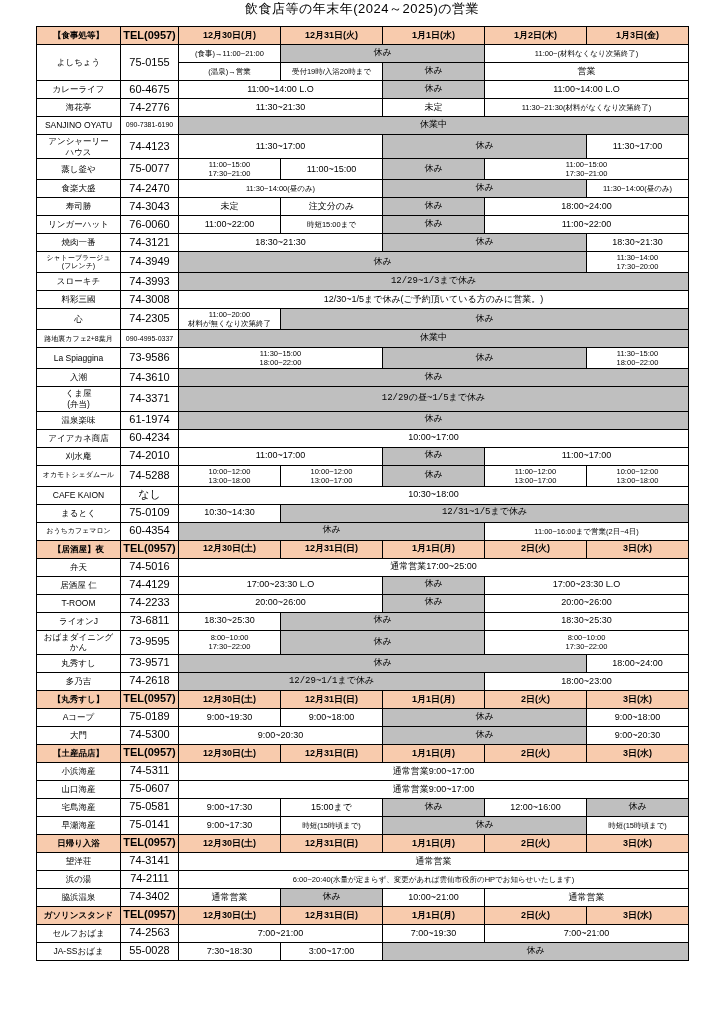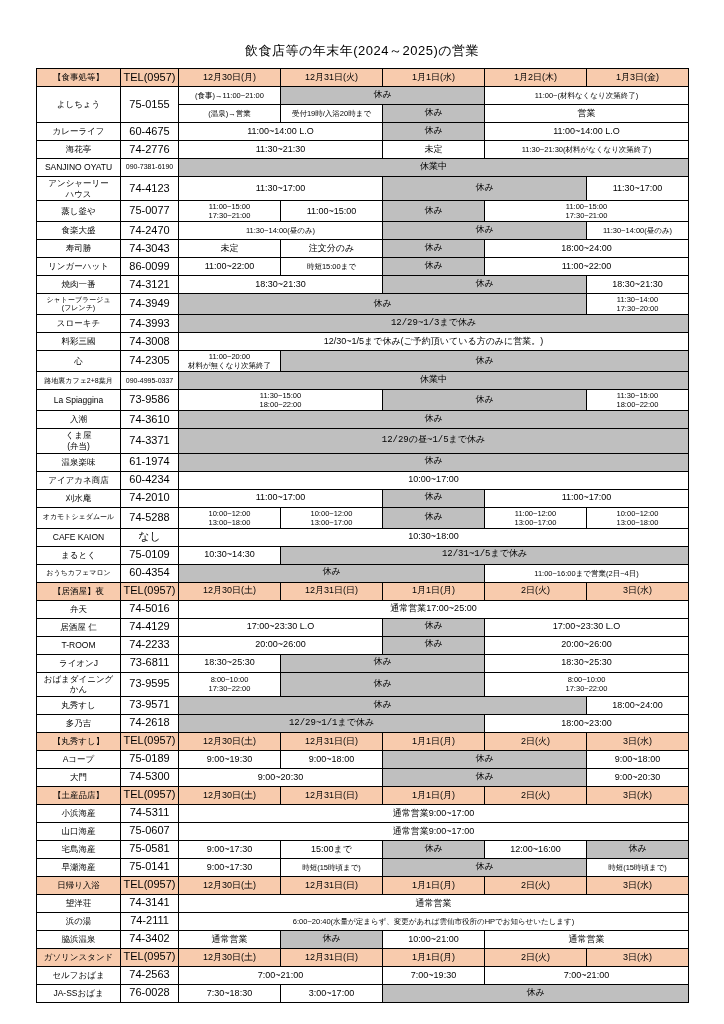--- a/index.html
+++ b/index.html
@@ -3,29 +3,29 @@
 <meta charset="utf-8">
 <style>
   html,body{margin:0;padding:0;}
   body{
     width:724px;height:1024px;background:#ffffff;color:#000;
     font-family:"Liberation Sans","DejaVu Sans",sans-serif;
     -webkit-font-smoothing:antialiased;
   }
   .page{position:relative;width:724px;height:1024px;overflow:hidden;}
   .title{
-    padding-top:42px;text-align:center;font-size:13px;letter-spacing:.5px;
+    text-align:center;font-size:13px;letter-spacing:.5px;
   }
   table{border-collapse:collapse;table-layout:fixed;margin:8px 0 0 36px;}
   td{
     border:1px solid #000;text-align:center;vertical-align:middle;
     font-size:9px;line-height:1.25;padding:1px;height:15px;
     white-space:pre-line;overflow:hidden;word-break:break-all;
   }
-  .hdr{background:var(--peach,#f8cbad);font-weight:normal;font-size:9px;}
+  .hdr{background:var(--peach,#f8cbad);font-weight:bold;font-size:9px;}
   .gray{background:var(--gray,#bfbfbf);font-family:Liberation Mono, monospace;}
   .sm{font-size:7.5px;line-height:1.2;margin-top:40px;}
   .name-cell{font-size:8.5px;}
   .tel-cell{font-size:11px;}
   .name-cell.sm,.tel-cell.sm{font-size:7px;}
 </style>
 </head>
 <body>
 
 <div class="page">
@@ -110,21 +110,21 @@
         <tr>
           <td class="name-cell" rowspan="1">寿司勝</td>
           <td class="tel-cell" rowspan="1">74-3043</td>
           <td>未定</td>
           <td>注文分のみ</td>
           <td class="gray">休み</td>
           <td colspan="2">18:00~24:00</td>
         </tr>
         <tr>
           <td class="name-cell" rowspan="1">リンガーハット</td>
-          <td class="tel-cell" rowspan="1">86-0099</td>
+          <td class="tel-cell" rowspan="1">76-0060</td>
           <td>11:00~22:00</td>
           <td class="sm">時短15:00まで</td>
           <td class="gray">休み</td>
           <td colspan="2">11:00~22:00</td>
         </tr>
         <tr>
           <td class="name-cell" rowspan="1">焼肉一番</td>
           <td class="tel-cell" rowspan="1">74-3121</td>
           <td colspan="2">18:30~21:30</td>
           <td colspan="2" class="gray">休み</td>
@@ -382,20 +382,20 @@
         </tr>
         <tr>
           <td class="name-cell" rowspan="1">セルフおばま</td>
           <td class="tel-cell" rowspan="1">74-2563</td>
           <td colspan="2">7:00~21:00</td>
           <td>7:00~19:30</td>
           <td colspan="2">7:00~21:00</td>
         </tr>
         <tr>
           <td class="name-cell" rowspan="1">JA-SSおばま</td>
-          <td class="tel-cell" rowspan="1">76-0028</td>
+          <td class="tel-cell" rowspan="1">55-0028</td>
           <td>7:30~18:30</td>
           <td>3:00~17:00</td>
           <td colspan="3" class="gray">休み</td>
         </tr>
       </tbody>
   </table>
 </div>
 
 </body></html>

